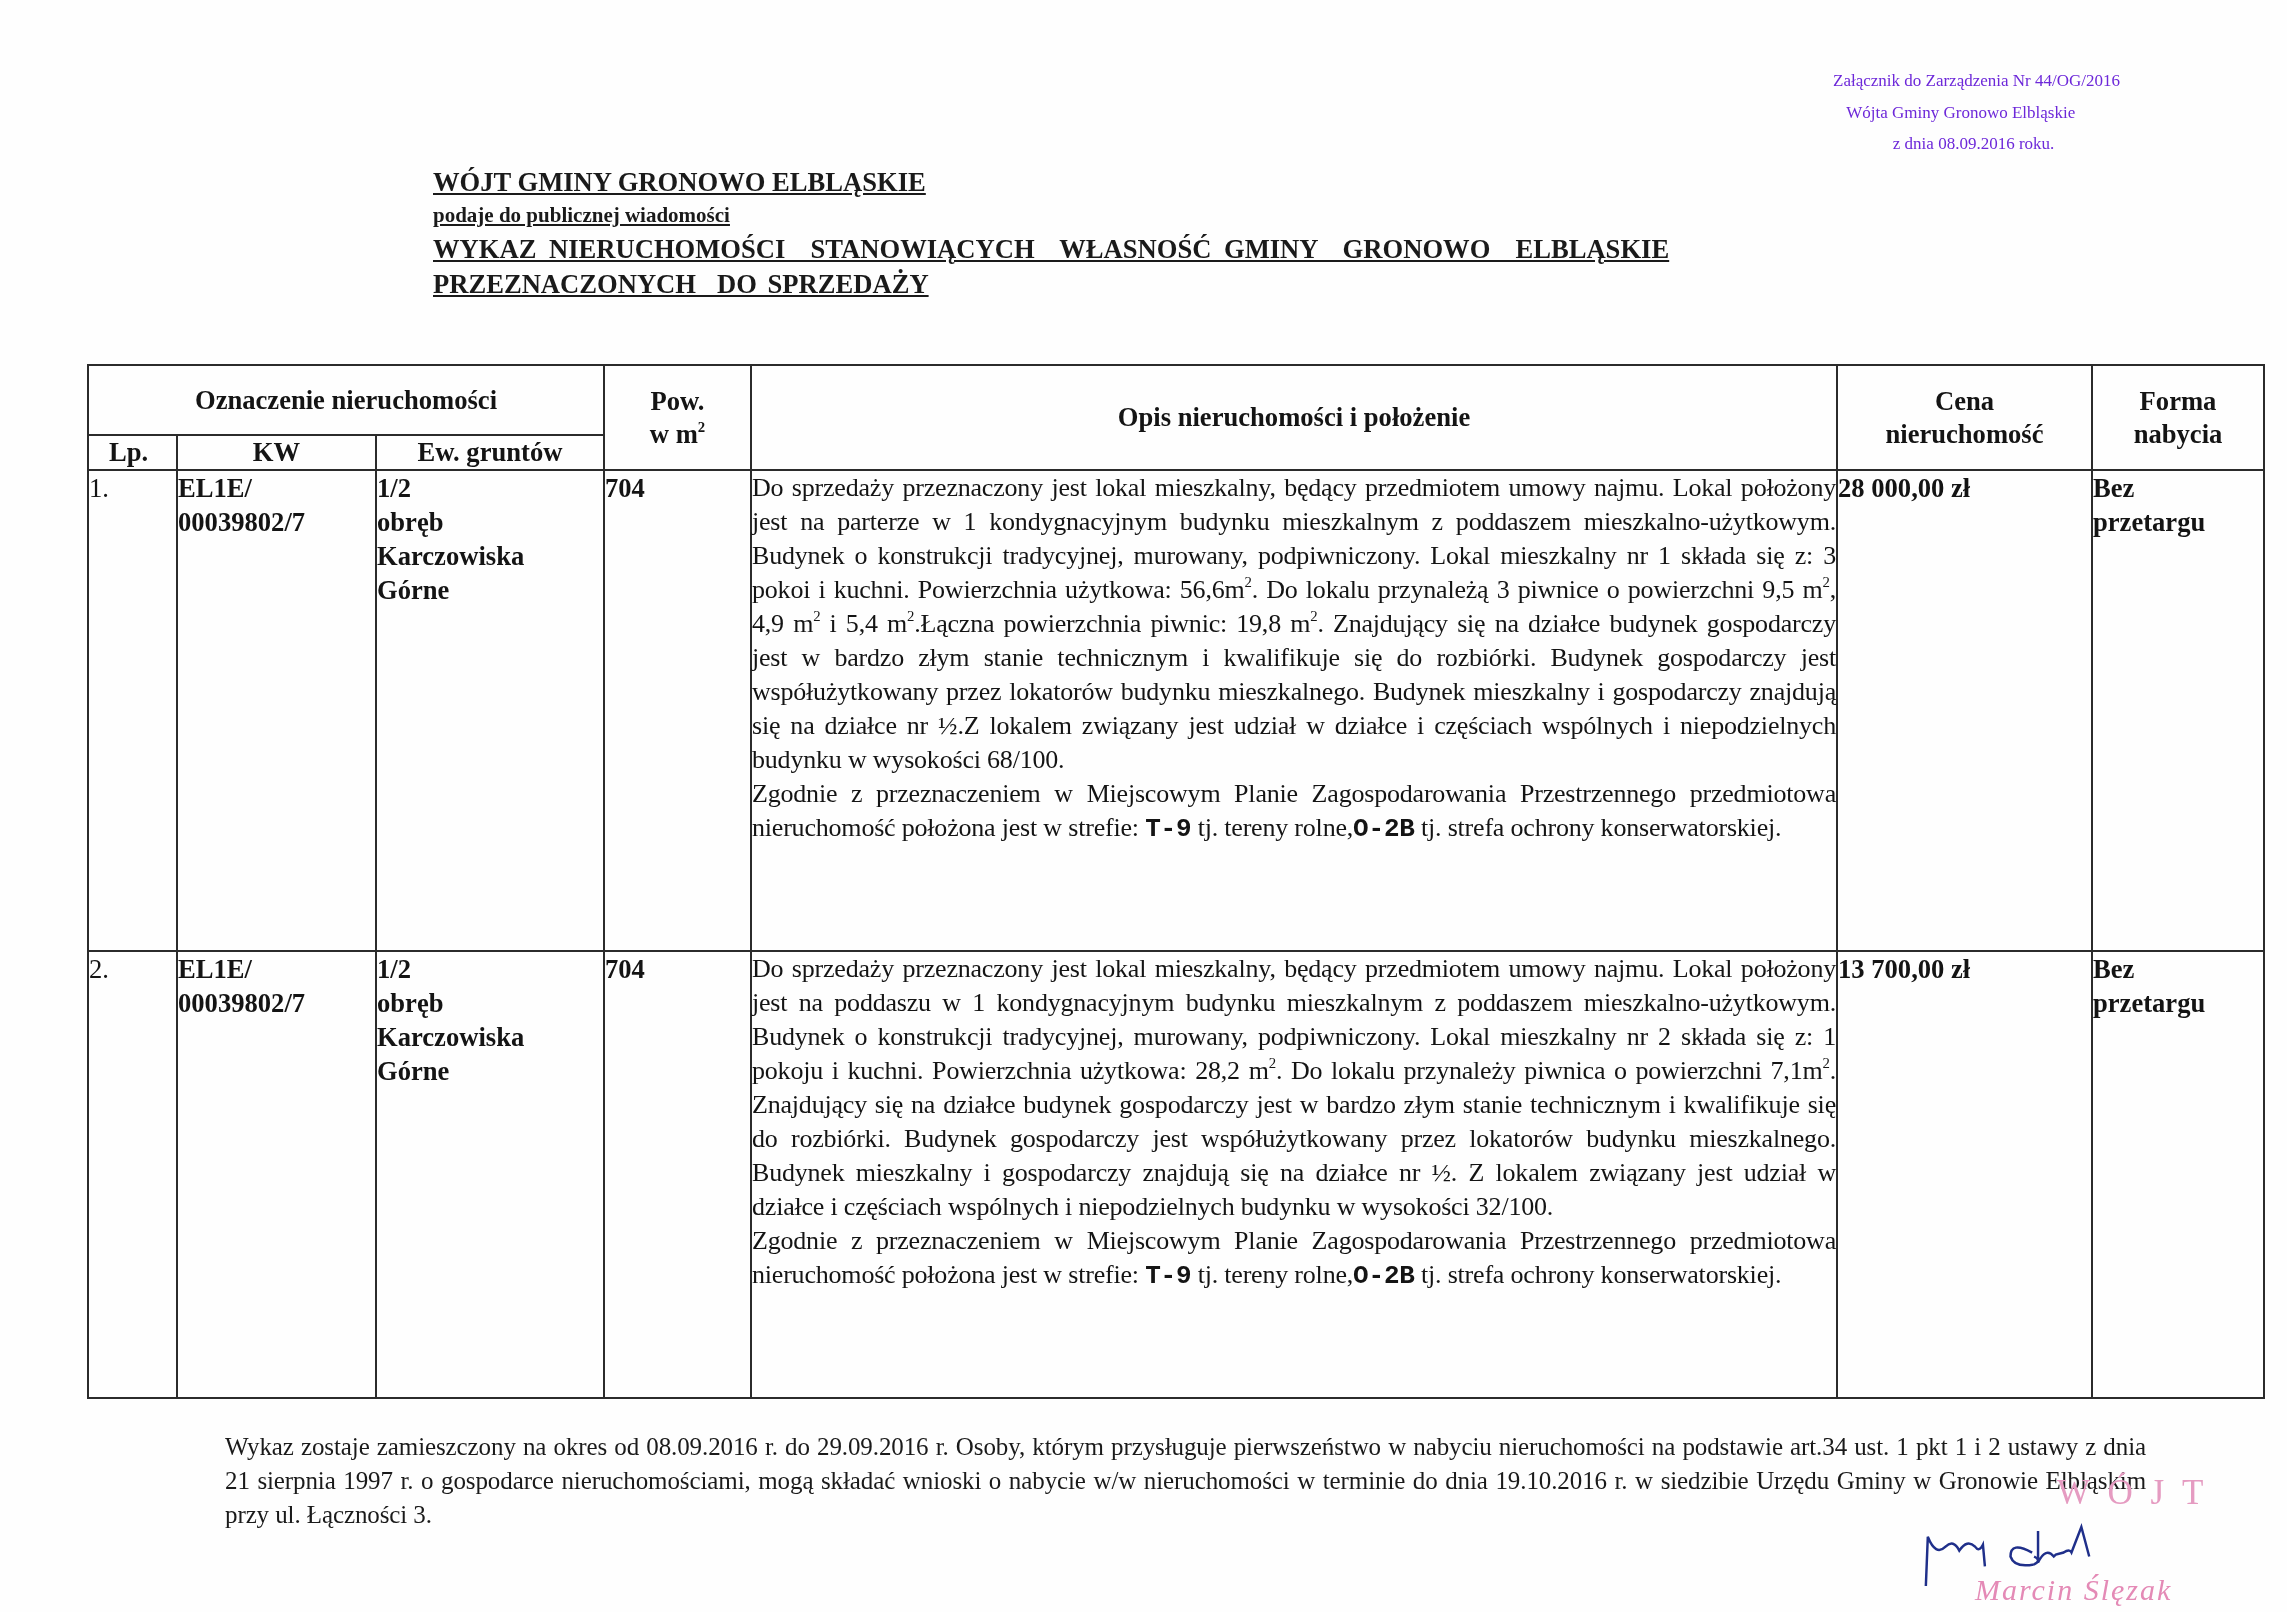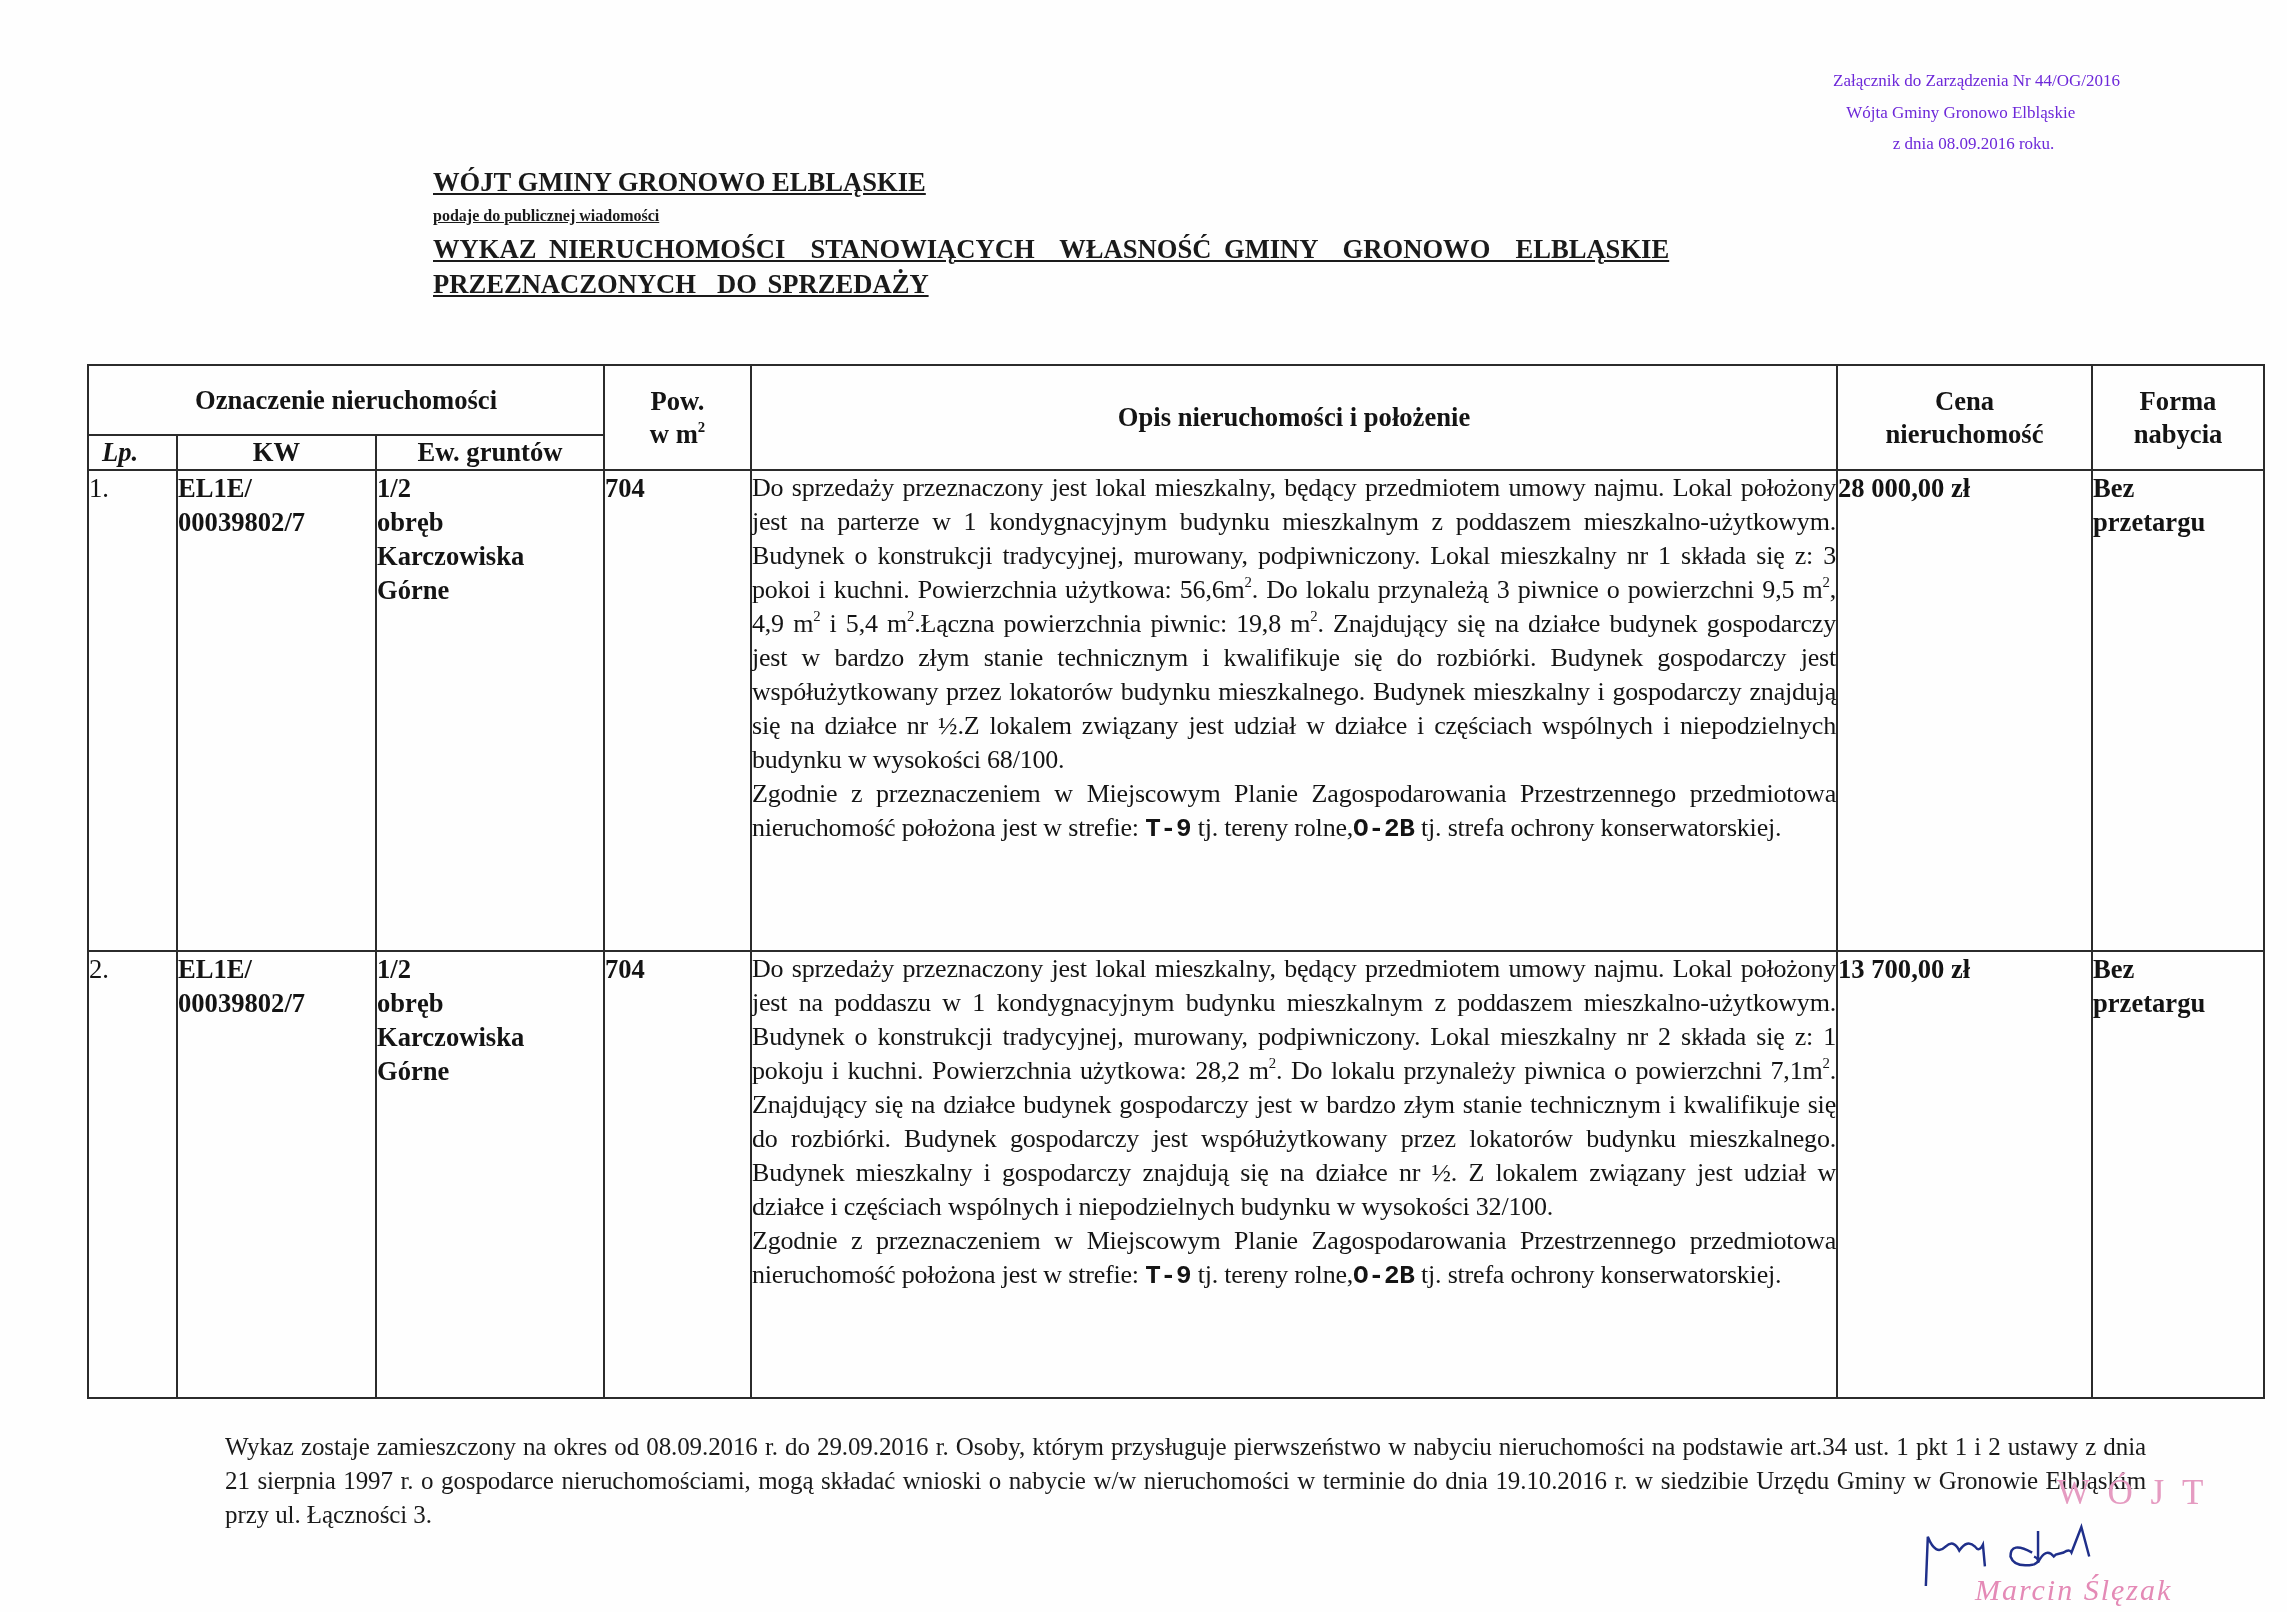--- a/index.html
+++ b/index.html
@@ -12,39 +12,39 @@
     position: absolute; right: 167px; top: 65px; text-align: center;
     font-size: 17px; line-height: 31.5px; color: #6d28d9;
   }
   .attachment div:nth-child(2) { margin-right: 31.5px; }
   .attachment div:nth-child(3) { margin-right: 5.9px; }
   .heading {
     position: absolute; left: 433px; width: 1399px; top: 165px;
     font-weight: bold; color: #1a1a1a; text-decoration: underline;
   }
   .heading .h1 { font-size: 26.6px; line-height: 35px; }
-  .heading .h2 { font-size: 16px; line-height: 31.5px; }
+  .heading .h2 { font-size: 21px; line-height: 31.5px; }
   .heading .h3 { font-size: 26.6px; line-height: 35px; word-spacing: 5.9px; }
   .heading .h4 { font-size: 26.6px; line-height: 35px; word-spacing: 3.9px; }
 
   table.wykaz {
     position: absolute; left: 87px; top: 364px;
     border-collapse: collapse; table-layout: fixed;
     width: 2175px;
   }
   table.wykaz th, table.wykaz td {
     border: 2px solid #2b2b2b; vertical-align: top; padding: 0;
   }
   table.wykaz th {
     font-weight: bold; font-size: 26.6px; line-height: 33px; text-align: center;
     vertical-align: middle;
   }
   th.grp { height: 68px; vertical-align: top; padding-top: 3.9px; }
   th.sub { height: 33px; vertical-align: bottom; }
-  th.sub.lp { text-align: left; padding-left: 13px; font-style: italic; }
+  th.sub.lp { text-align: left; padding-left: 20px; }
   td { font-size: 26.6px; line-height: 34px; }
   td.lp { padding: 3.9px 0 0 13.8px; }
   td.kw, td.ew, td.pow { padding: 3.9px 0 0 15.8px; font-weight: bold; }
   td.opis {
     padding: 3.9px 13.8px 0 13.8px; text-align: justify; text-align-last: left;
     font-size: 26px; letter-spacing: -0.2px;
   }
   td.opis p { margin: 0; }
   td.cena { padding: 3.9px 0 0 13.8px; font-weight: bold; }
   td.forma { padding: 3.9px 0 0 13.8px; font-weight: bold; }

